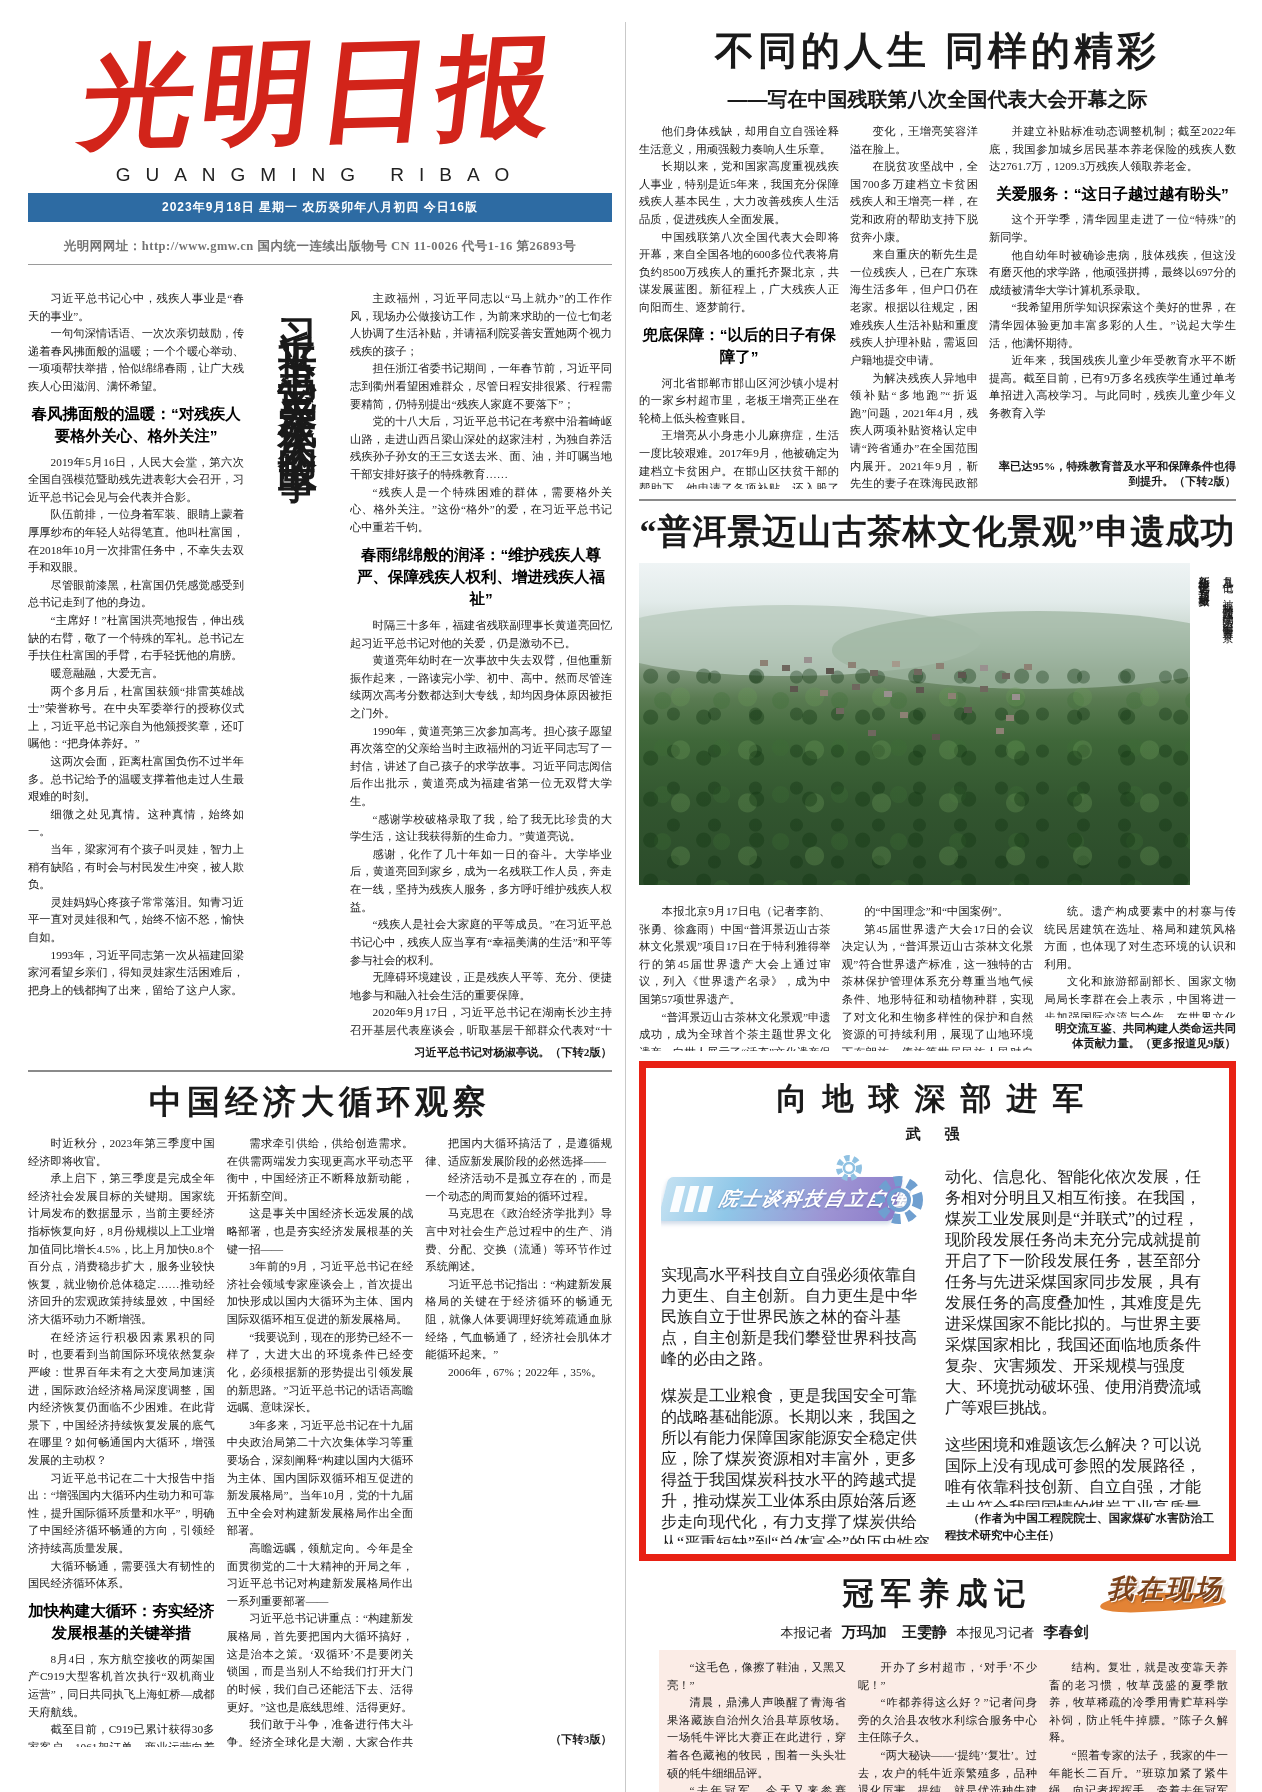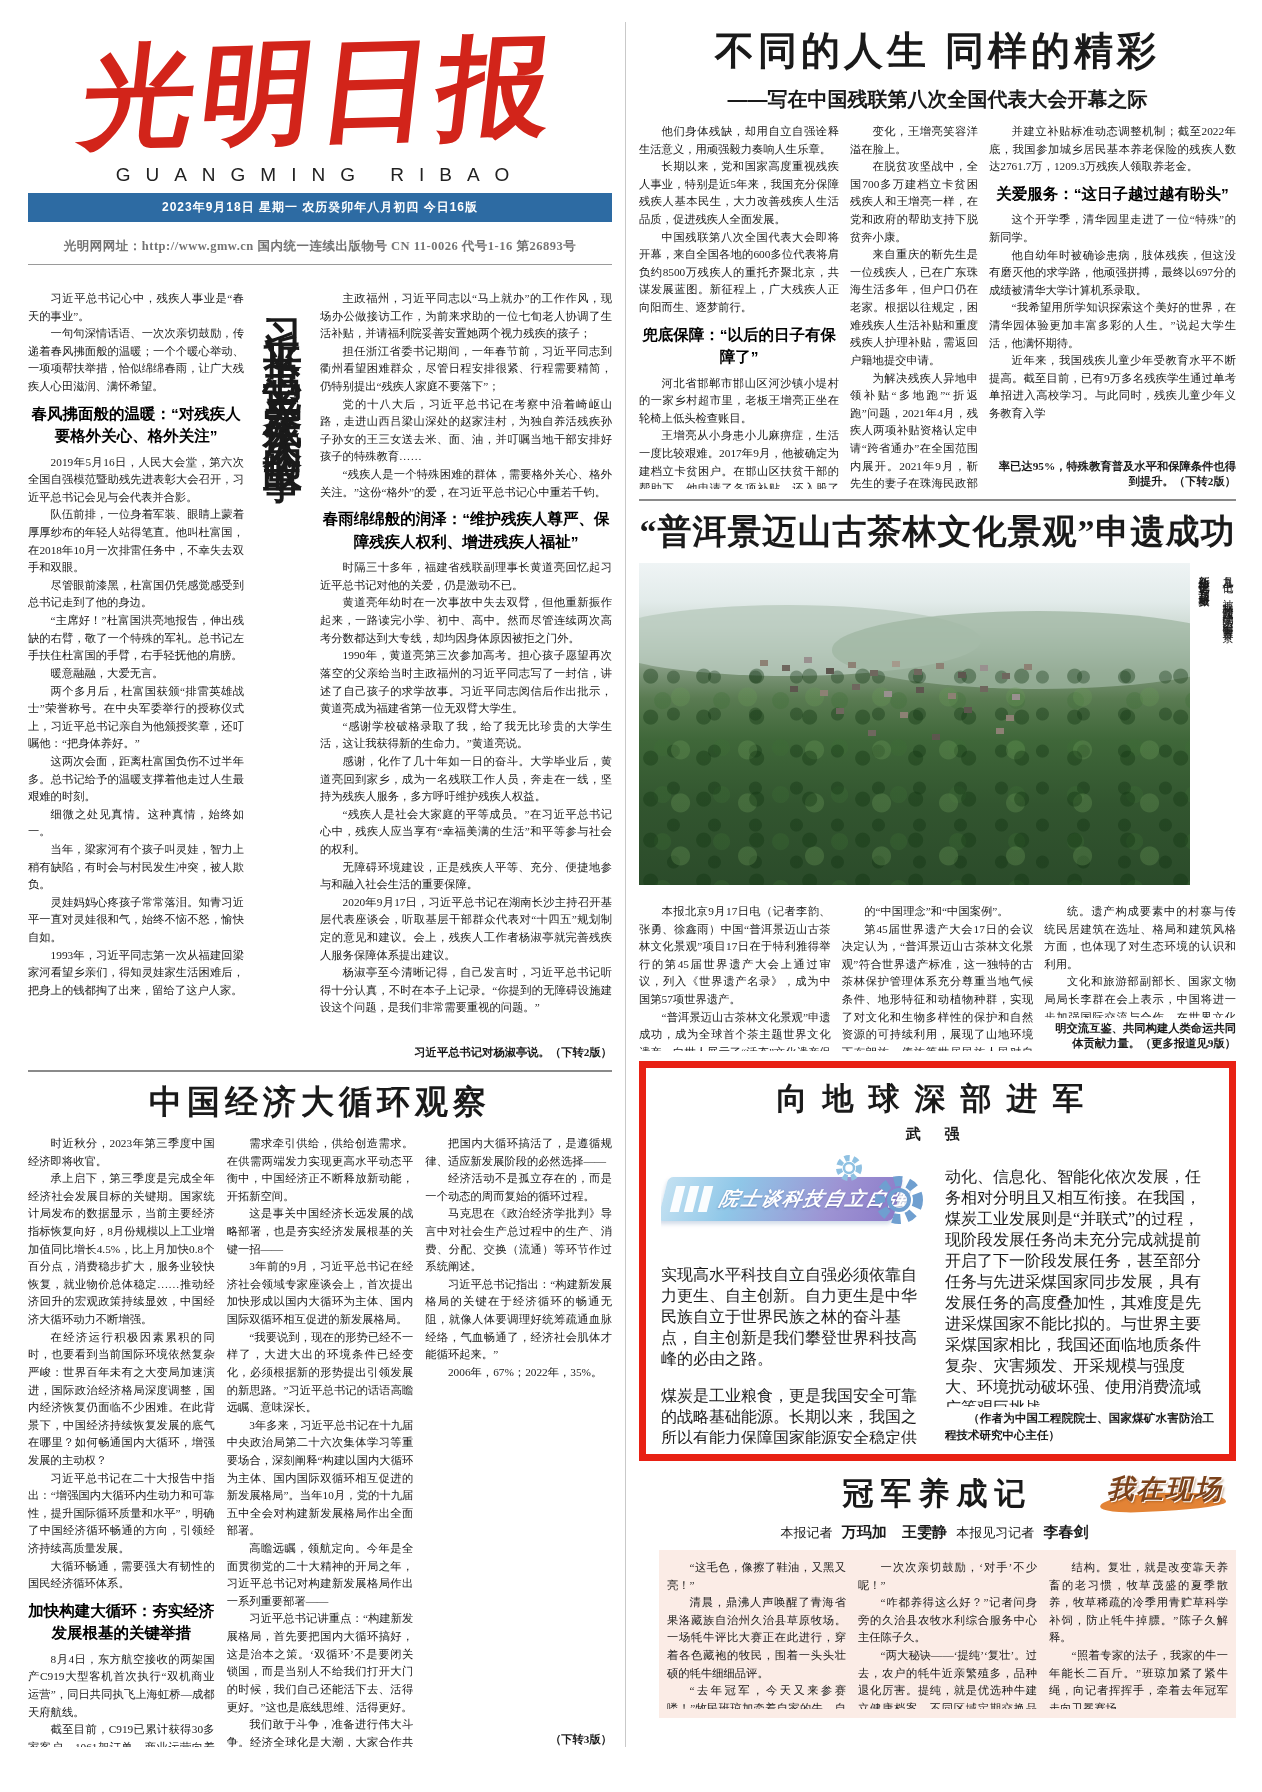--- a/index.html
+++ b/index.html
@@ -37,21 +37,21 @@
   .a-head{font-size:39px;font-weight:bold;text-align:center;letter-spacing:4px;margin-top:2px;
     font-family:"Liberation Sans","DejaVu Sans",sans-serif;}
   .a-sub{font-size:20px;font-weight:bold;text-align:center;margin:8px 0 10px;
     font-family:"Liberation Sans","DejaVu Sans",sans-serif;}
   .a-cols{height:366px;gap:11px;}
   .a-c1{width:200px;flex:0 0 200px;}
   .a-c2{width:128px;flex:0 0 128px;}
   .a-c3{flex:1;}
 
   
-  .b-wrap{height:770px;margin-top:10px;display:flex;gap:9px;justify-content:center;}
+  .b-wrap{height:770px;margin-top:10px;display:flex;gap:24px;justify-content:center;}
   .b-c1{flex:0 0 216px;}
   .b-strip{flex:0 0 58px;display:flex;justify-content:center;}
   .v-head{writing-mode:vertical-rl;font-size:39px;font-weight:bold;letter-spacing:11px;
     font-family:"Liberation Sans","DejaVu Sans",sans-serif;line-height:1.2;}
   .b-c2{flex:1;}
 
   
   .e-head{font-size:33px;font-weight:bold;text-align:center;letter-spacing:5px;margin:4px 0 10px;}
   .e-cols{height:612px;gap:12px;}
   .e-cols .col{flex:1;}
@@ -78,21 +78,21 @@
       156px 27px #5d564e,188px 33px #8d8174,220px 26px #6f675e,252px 34px #99908f,
       76px 48px #6f675e,140px 52px #8d8174,204px 47px #5d564e,246px 55px #8d8174,
       108px 70px #6f675e,172px 74px #5d564e,236px 68px #8d8174;}
   .caption-strip{flex:0 0 40px;display:flex;justify-content:space-between;padding-top:4px;}
   .v-cap{writing-mode:vertical-rl;font-size:11px;line-height:1.6;letter-spacing:2px;height:100%;}
   .v-credit{writing-mode:vertical-rl;font-size:11px;font-weight:bold;letter-spacing:2px;height:100%;}
   .c-cols{height:148px;gap:11px;margin-top:18px;}
   .c-cols .col{flex:1;}
 
   
-  .redbox{margin-top:10px;border:7px solid #e82114;height:400px;box-sizing:border-box;
+  .redbox{margin-top:10px;border:7px solid #e82114;height:500px;box-sizing:border-box;
     padding:8px 15px 10px;display:flex;flex-direction:column;}
   .d-title{font-size:31px;font-weight:bold;text-align:center;letter-spacing:15px;margin-top:2px;}
   .d-author{font-size:15px;font-weight:bold;text-align:center;letter-spacing:10px;margin-top:5px;}
   .d-cols{display:flex;gap:15px;margin-top:7px;flex:1;overflow:hidden;}
   .d-left,.d-right{flex:1;overflow:hidden;}
   .badge{position:relative;height:86px;margin:4px 2px 8px 0;}
   .banner{position:absolute;left:2px;top:22px;right:30px;height:44px;border-radius:5px;
     background:linear-gradient(100deg,#c3e1f2 0%,#8fc7e8 30%,#9d93d3 72%,#8d7cc9 100%);
     transform:skewX(-14deg);display:flex;align-items:center;padding:0 10px;
     box-shadow:0 3px 4px rgba(120,150,190,.35);}
@@ -337,21 +337,21 @@
           <span>本报见习记者</span>
           <b>李春剑</b>
         </div>
         <div class="cols f-cols">
           <div class="col">
               <p>“这毛色，像擦了鞋油，又黑又亮！”</p>
               <p>清晨，鼎沸人声唤醒了青海省果洛藏族自治州久治县草原牧场。一场牦牛评比大赛正在此进行，穿着各色藏袍的牧民，围着一头头壮硕的牦牛细细品评。</p>
               <p>“去年冠军，今天又来参赛喽！”牧民班琼加牵着自家的牛，自豪中也透着些许紧张，“我转了一圈，今年来参赛的</p>
             </div>
           <div class="col">
-              <p>一次次亲切鼓励，‘对手’不少呢！”</p>
+              <p>开办了乡村超市，‘对手’不少呢！”</p>
               <p>“咋都养得这么好？”记者问身旁的久治县农牧水利综合服务中心主任陈子久。</p>
               <p>“两大秘诀——‘提纯’‘复壮’。过去，农户的牦牛近亲繁殖多，品种退化厉害。提纯，就是优选种牛建立健康档案，不同区域定期交换品种，优化畜群</p>
             </div>
           <div class="col">
               <p>结构。复壮，就是改变靠天养畜的老习惯，牧草茂盛的夏季散养，牧草稀疏的冷季用青贮草科学补饲，防止牦牛掉膘。”陈子久解释。</p>
               <p>“照着专家的法子，我家的牛一年能长二百斤。”班琼加紧了紧牛绳，向记者挥挥手，牵着去年冠军走向卫冕赛场……</p>
             </div>
         </div>
       </div>
 

